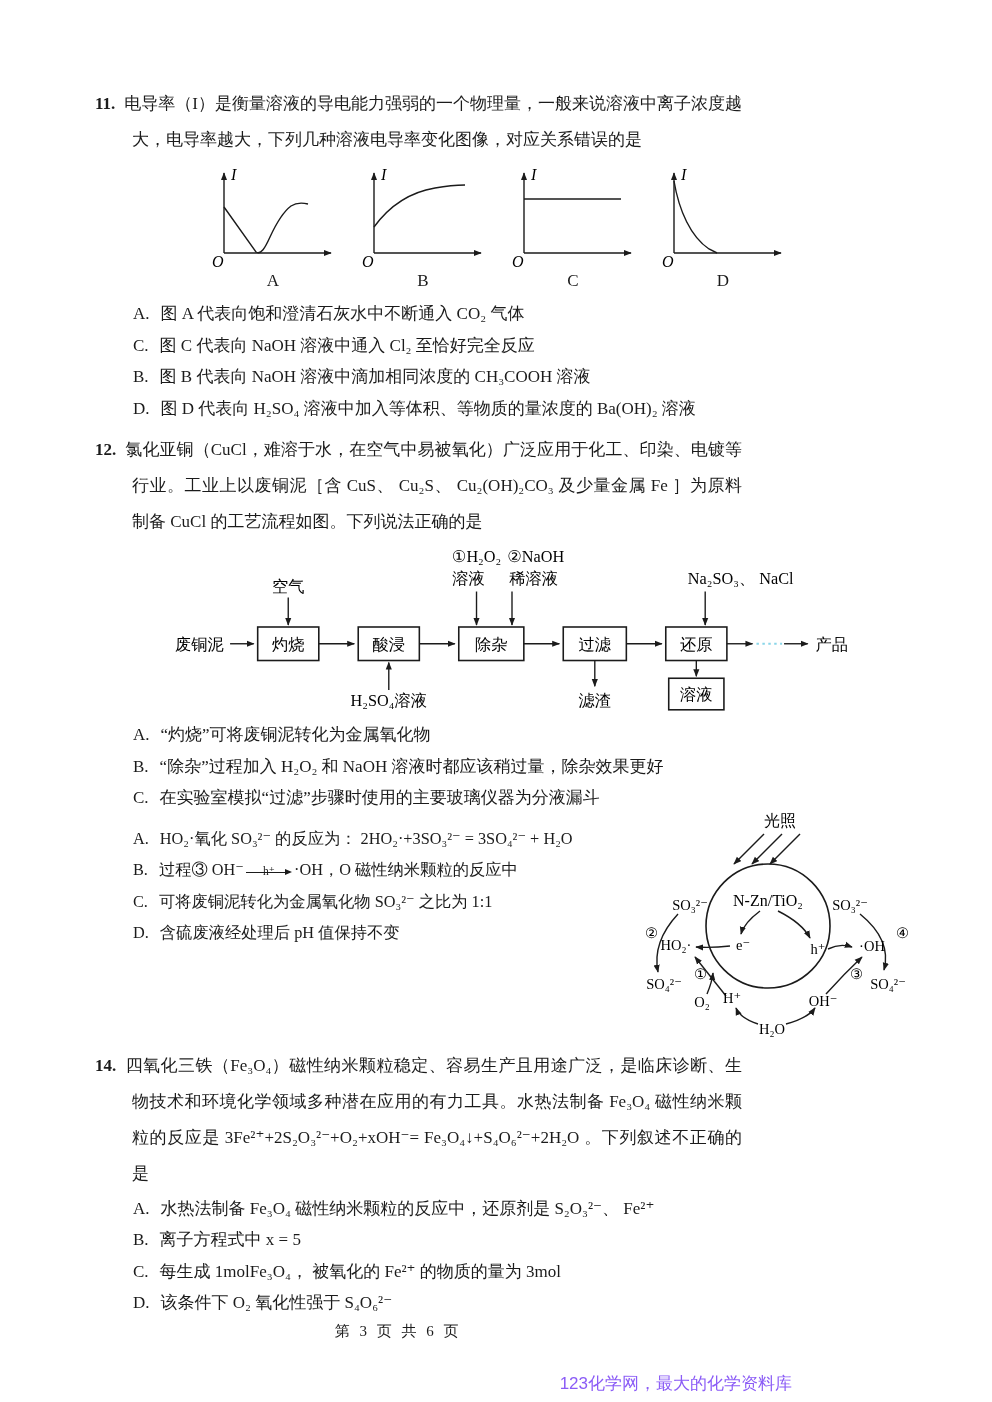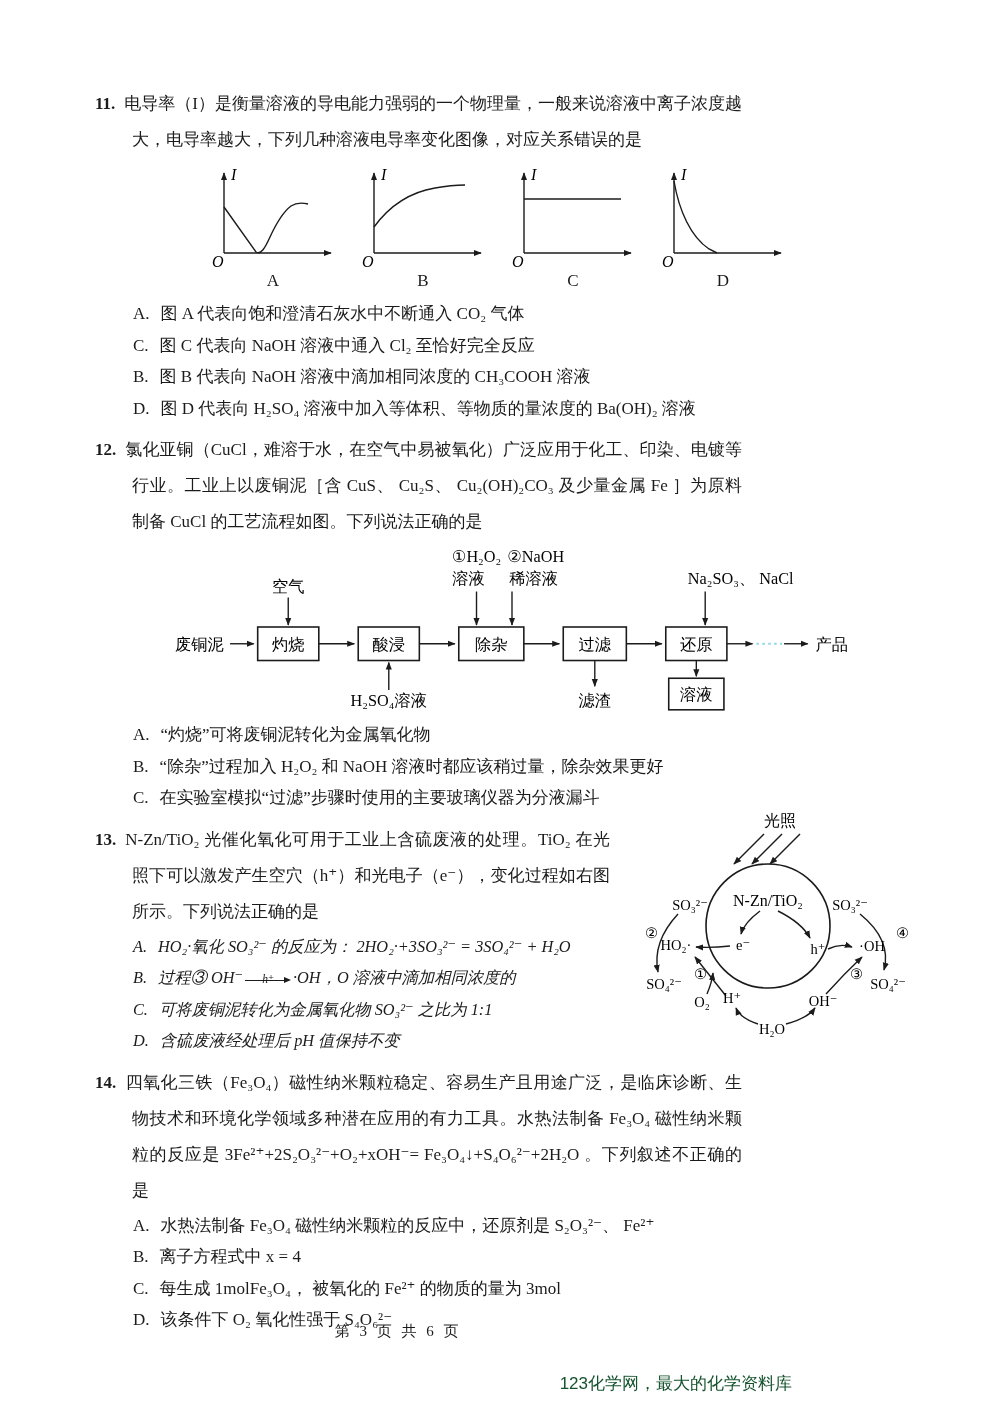--- a/index.html
+++ b/index.html
@@ -25,32 +25,32 @@
   .graph-label { font-size:17px; line-height:24px; }
   
   .flow-wrap { margin:2px 0 4px 72px; }
   .flow-wrap text { font-family:"Liberation Serif","DejaVu Serif",serif; font-size:16.5px; }
   .flow-box { fill:none; stroke:#1b1b1b; stroke-width:1.6; }
   .fl { stroke:#1b1b1b; stroke-width:1.4; fill:none; }
   .fl-cyan { stroke:#8ad6e9; stroke-width:2.2; fill:none; stroke-dasharray:2.5 3.5; }
   
   .q13-row { display:flex; align-items:flex-start; }
   .q13-left { width:515px; flex:0 0 515px; }
-  .q13-left .opt { font-size:16.3px;font-style:italic; }
+  .q13-left .opt { font-size:16.3px; }
   .q13-right { flex:1; margin-top:-12px; }
   .q13-right svg { display:block; margin-left:2px; }
   .q13-right text { font-family:"Liberation Serif","DejaVu Serif",serif; }
   .rxn-arrow { display:inline-block; position:relative; width:46px; height:20px; vertical-align:-4px; margin:0 2px; }
   .rxn-arrow::before { content:""; position:absolute; left:0; right:4px; top:13px; border-top:1.3px solid #1b1b1b; }
   .rxn-arrow::after { content:""; position:absolute; right:0; top:10px; width:0; height:0;
       border-left:7px solid #1b1b1b; border-top:3.8px solid transparent; border-bottom:3.8px solid transparent; }
   .rxn-over { position:absolute; left:50%; top:-3px; transform:translateX(-50%); font-size:11.5px; }
   
   .footer { position:absolute; left:0; right:4px; top:1322px; text-align:center; font-size:15px; letter-spacing:3px; }
-  .watermark { position:absolute; right:8px; top:1372px; font-size:17px; color:#14532d;
+  .watermark { position:absolute; right:8px; top:1372px; font-size:17px; color:#8b5cf6;
       font-family:"Liberation Sans","DejaVu Sans",sans-serif; }
 </style>
 </head>
 <body>
 
 <svg width="0" height="0" style="position:absolute" aria-hidden="true">
   <defs>
     <marker id="ah" markerWidth="9" markerHeight="8" refX="7.2" refY="3.5" orient="auto" markerUnits="userSpaceOnUse">
       <path d="M0,0.4 L8,3.5 L0,6.6 z" fill="#1b1b1b"></path>
     </marker>
@@ -168,24 +168,23 @@
     <div class="opts">
       <p class="opt"><span class="opt-key">A.</span><span>“灼烧”可将废铜泥转化为金属氧化物</span></p>
       <p class="opt"><span class="opt-key">B.</span><span>“除杂”过程加入 H₂O₂ 和 NaOH 溶液时都应该稍过量，除杂效果更好</span></p>
       <p class="opt"><span class="opt-key">C.</span><span>在实验室模拟“过滤”步骤时使用的主要玻璃仪器为分液漏斗</span></p>
     </div>
   </div>
 
   <div class="question">
     <div class="q13-row">
       <div class="q13-left">
-        <p class="q-stem"><span class="q-num">13.</span><span>N-Zn/TiO₂ 光催化氧化可用于工业上含硫废液的处理。TiO₂ 在光照下可以激发产生空穴（h⁺）和光电子（e⁻），变化过程如右图所示。下列说法正确的是</span></p>
         <div class="opts">
           <p class="opt"><span class="opt-key">A.</span><span>HO₂·氧化 SO₃²⁻ 的反应为： 2HO₂·+3SO₃²⁻ = 3SO₄²⁻ + H₂O</span></p>
-          <p class="opt"><span class="opt-key">B.</span><span>过程③ OH⁻</span><span class="rxn-arrow"><span class="rxn-over">h⁺</span></span><span>·OH，O 溶液中滴加相同浓度的</span></p>
+          <p class="opt"><span class="opt-key">B.</span><span>过程③ OH⁻</span><span class="rxn-arrow"><span class="rxn-over">h⁺</span></span><span>·OH，O 磁性纳米颗粒的反应中</span></p>
           <p class="opt"><span class="opt-key">C.</span><span>可将废铜泥转化为金属氧化物 SO₃²⁻ 之比为 1:1</span></p>
           <p class="opt"><span class="opt-key">D.</span><span>含硫废液经处理后 pH 值保持不变</span></p>
         </div>
       </div>
 
       <div class="q13-right">
         <svg width="340" height="238" viewBox="0 0 340 238">
 
           <text x="168" y="16" text-anchor="middle" font-size="16">光照</text>
           <g>
@@ -228,21 +227,21 @@
           <path d="M174,214 Q196,208 203,198" class="fl" marker-end="url(#ah)"></path>
         </svg>
       </div>
     </div>
   </div>
 
   <div class="question">
     <p class="q-stem"><span class="q-num">14.</span><span>四氧化三铁（Fe₃O₄）磁性纳米颗粒稳定、容易生产且用途广泛，是临床诊断、生物技术和环境化学领域多种潜在应用的有力工具。水热法制备 Fe₃O₄ 磁性纳米颗粒的反应是 3Fe²⁺+2S₂O₃²⁻+O₂+xOH⁻= Fe₃O₄↓+S₄O₆²⁻+2H₂O 。下列叙述不正确的是</span></p>
     <div class="opts">
       <p class="opt"><span class="opt-key">A.</span><span>水热法制备 Fe₃O₄ 磁性纳米颗粒的反应中，还原剂是 S₂O₃²⁻、 Fe²⁺</span></p>
-      <p class="opt"><span class="opt-key">B.</span><span>离子方程式中 x = 4</span></p>
+      <p class="opt"><span class="opt-key">B.</span><span>离子方程式中 x = 5</span></p>
       <p class="opt"><span class="opt-key">C.</span><span>每生成 1molFe₃O₄， 被氧化的 Fe²⁺ 的物质的量为 3mol</span></p>
       <p class="opt"><span class="opt-key">D.</span><span>该条件下 O₂ 氧化性强于 S₄O₆²⁻</span></p>
     </div>
   </div>
 
   <div class="footer">第 3 页 共 6 页</div>
   <div class="watermark">123化学网，最大的化学资料库</div>
 </div>
 
 </body></html>

